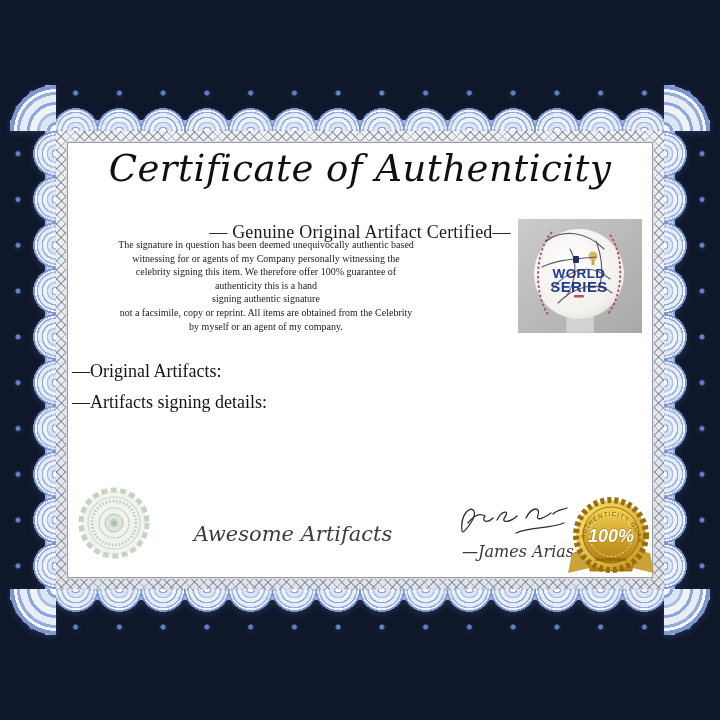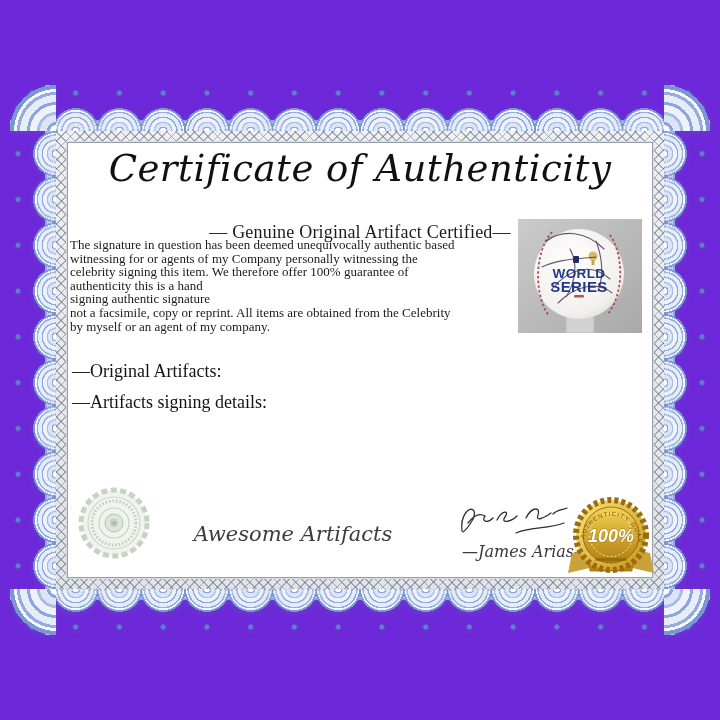--- a/index.html
+++ b/index.html
@@ -1,16 +1,16 @@
 <!DOCTYPE html>
 <html><head>
 <meta charset="utf-8">
 <style>
   html,body{margin:0;padding:0;background:#ffffff;}
-  .canvas{position:relative;width:720px;height:720px;background:#6d28d9;overflow:hidden;
+  .canvas{position:relative;width:720px;height:720px;background:#0f172a;overflow:hidden;
           font-family:"Liberation Serif","DejaVu Serif",serif;}
   .cert{position:absolute;left:10px;top:85px;width:700px;height:550px;
         filter:drop-shadow(0 2px 3px rgba(90,110,170,.28));}
 
   
   .lattice{position:absolute;inset:40px;z-index:1;
     background:
       repeating-linear-gradient(45deg, rgba(108,116,128,.55) 0 1.3px, rgba(0,0,0,0) 1.3px 6.5px),
       repeating-linear-gradient(-45deg, rgba(108,116,128,.55) 0 1.3px, rgba(0,0,0,0) 1.3px 6.5px),
       linear-gradient(#eef0f4,#e0e4ea);}
@@ -61,22 +61,22 @@
 
   
   .paper{position:absolute;inset:57px;z-index:3;background:#ffffff;
          border:1.5px solid #97a0a9;box-shadow:0 0 0 1px #d7dbe0;}
 
   .title{position:absolute;top:4px;left:0;right:0;text-align:center;
          font-family:"DejaVu Serif","Liberation Serif",serif;font-style:italic;
          font-size:37px;color:#101010;letter-spacing:.5px;}
   .subtitle{position:absolute;top:79px;left:0;right:0;text-align:center;
          font-size:18px;color:#1c1c1c;letter-spacing:.2px;}
-  .bodytext{position:absolute;top:95px;left:2px;width:392px;text-align:left;
-         font-size:13px;line-height:13.6px;color:#1a1a1a;}
+  .bodytext{position:absolute;top:95px;left:2px;width:392px;text-align:center;
+         font-size:10px;line-height:13.6px;color:#1a1a1a;}
   .sect{position:absolute;left:4px;font-size:18px;color:#141414;}
   .sect.one{top:218px;}
   .sect.two{top:249px;}
 
   .photo{position:absolute;left:450px;top:76px;width:124px;height:114px;}
 
   .emboss{position:absolute;left:8px;top:342px;width:76px;height:76px;}
   .company{position:absolute;left:60px;top:379px;width:330px;text-align:center;
          font-family:"DejaVu Serif","Liberation Serif",serif;font-style:italic;color:#3c3c3c;}
   .company .name{font-size:21px;}

